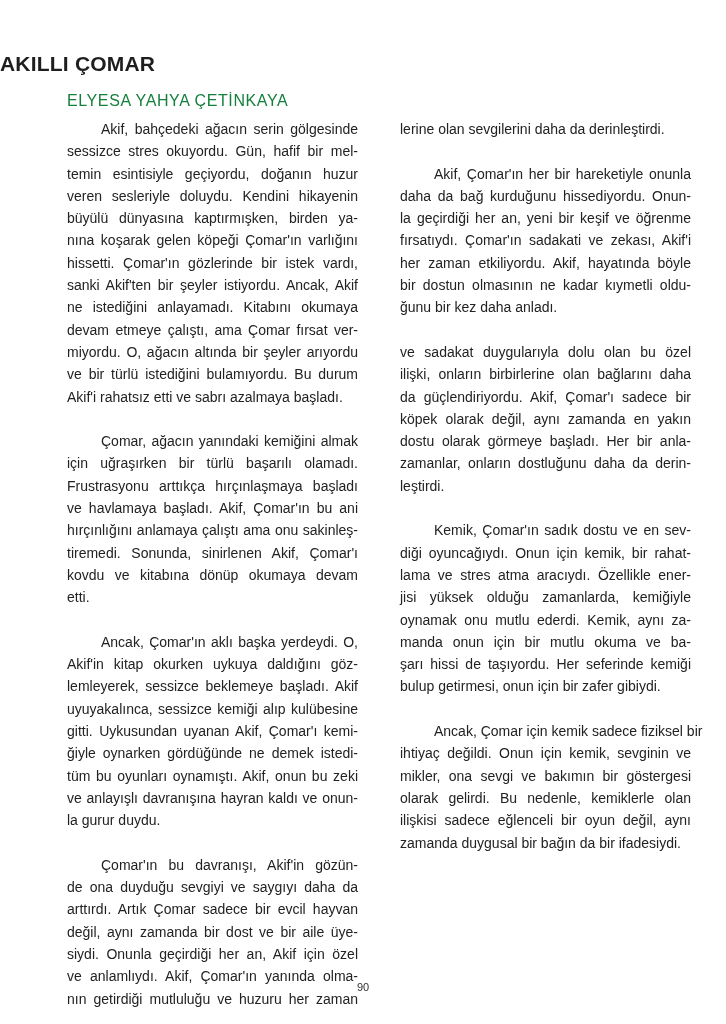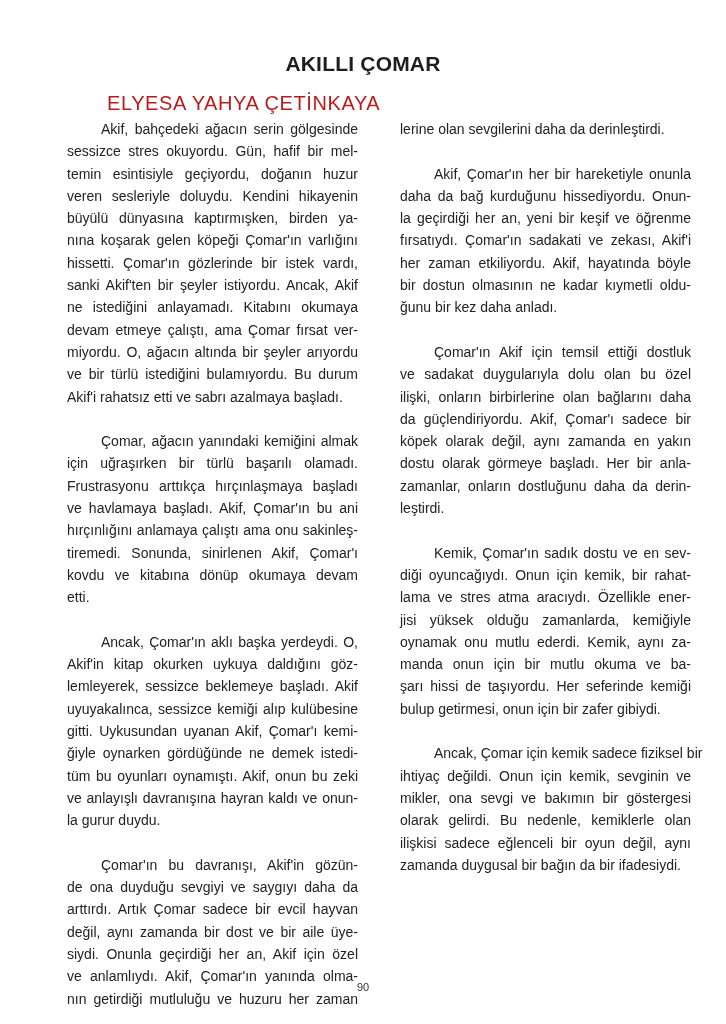--- a/index.html
+++ b/index.html
@@ -1,21 +1,21 @@
 <!DOCTYPE html>
 <html><head>
 <meta charset="utf-8">
 <style>
   html, body { margin:0; padding:0; background:#ffffff; }
   body { width:726px; height:1024px; position:relative; overflow:hidden; }
   .page { position:absolute; left:0; top:0; width:726px; height:1024px; background:#fff; }
-  .title { position:absolute; top:52px; left:0; width:726px; text-align:center;
+  .title { position:absolute; top:52px; left:0; width:726px; text-align:left;
     font-family:"Liberation Sans", sans-serif; font-weight:bold; font-size:21px; color:#1e1e1e; letter-spacing:0.2px; }
   .author { position:absolute; top:92px; left:67px;
-    font-family:"Liberation Sans", sans-serif; font-size:20px; color:#b91c1c; letter-spacing:0.6px;margin-left:40px; }
+    font-family:"Liberation Sans", sans-serif; font-size:16px; color:#15803d; letter-spacing:0.6px; }
   .col { position:absolute; top:118px; width:291px;
     font-family:"Liberation Sans", sans-serif; font-size:14px; color:#222; }
   .col.left { left:67px; }
   .col.right { left:372px;margin-left:28px; }
   .line { height:22.3px; line-height:22.3px; white-space:nowrap; text-align:justify; text-align-last:justify; overflow:visible; }
   .line.last { text-align-last:left; }
   .line.indent { text-indent:34px; }
   .gap { height:22.3px; }
   .pagenum { position:absolute; top:981px; left:0; width:726px; text-align:center;
     font-family:"Liberation Sans", sans-serif; font-size:11px; color:#333; }
@@ -85,21 +85,20 @@
         <div class="line indent">Akif, Çomar'ın her bir hareketiyle onunla</div>
         <div class="line">daha da bağ kurduğunu hissediyordu. Onun-</div>
         <div class="line">la geçirdiği her an, yeni bir keşif ve öğrenme</div>
         <div class="line">fırsatıydı. Çomar'ın sadakati ve zekası, Akif'i</div>
         <div class="line">her zaman etkiliyordu. Akif, hayatında böyle</div>
         <div class="line">bir dostun olmasının ne kadar kıymetli oldu-</div>
         <div class="line last">ğunu bir kez daha anladı.</div>
       </div>
       <div class="gap"></div>
       <div>
-        <div class="line indent">Çomar'ın Akif için temsil ettiği dostluk</div>
         <div class="line">ve sadakat duygularıyla dolu olan bu özel</div>
         <div class="line">ilişki, onların birbirlerine olan bağlarını daha</div>
         <div class="line">da güçlendiriyordu. Akif, Çomar'ı sadece bir</div>
         <div class="line">köpek olarak değil, aynı zamanda en yakın</div>
         <div class="line">dostu olarak görmeye başladı. Her bir anla-</div>
         <div class="line">zamanlar, onların dostluğunu daha da derin-</div>
         <div class="line last">leştirdi.</div>
       </div>
       <div class="gap"></div>
       <div>

